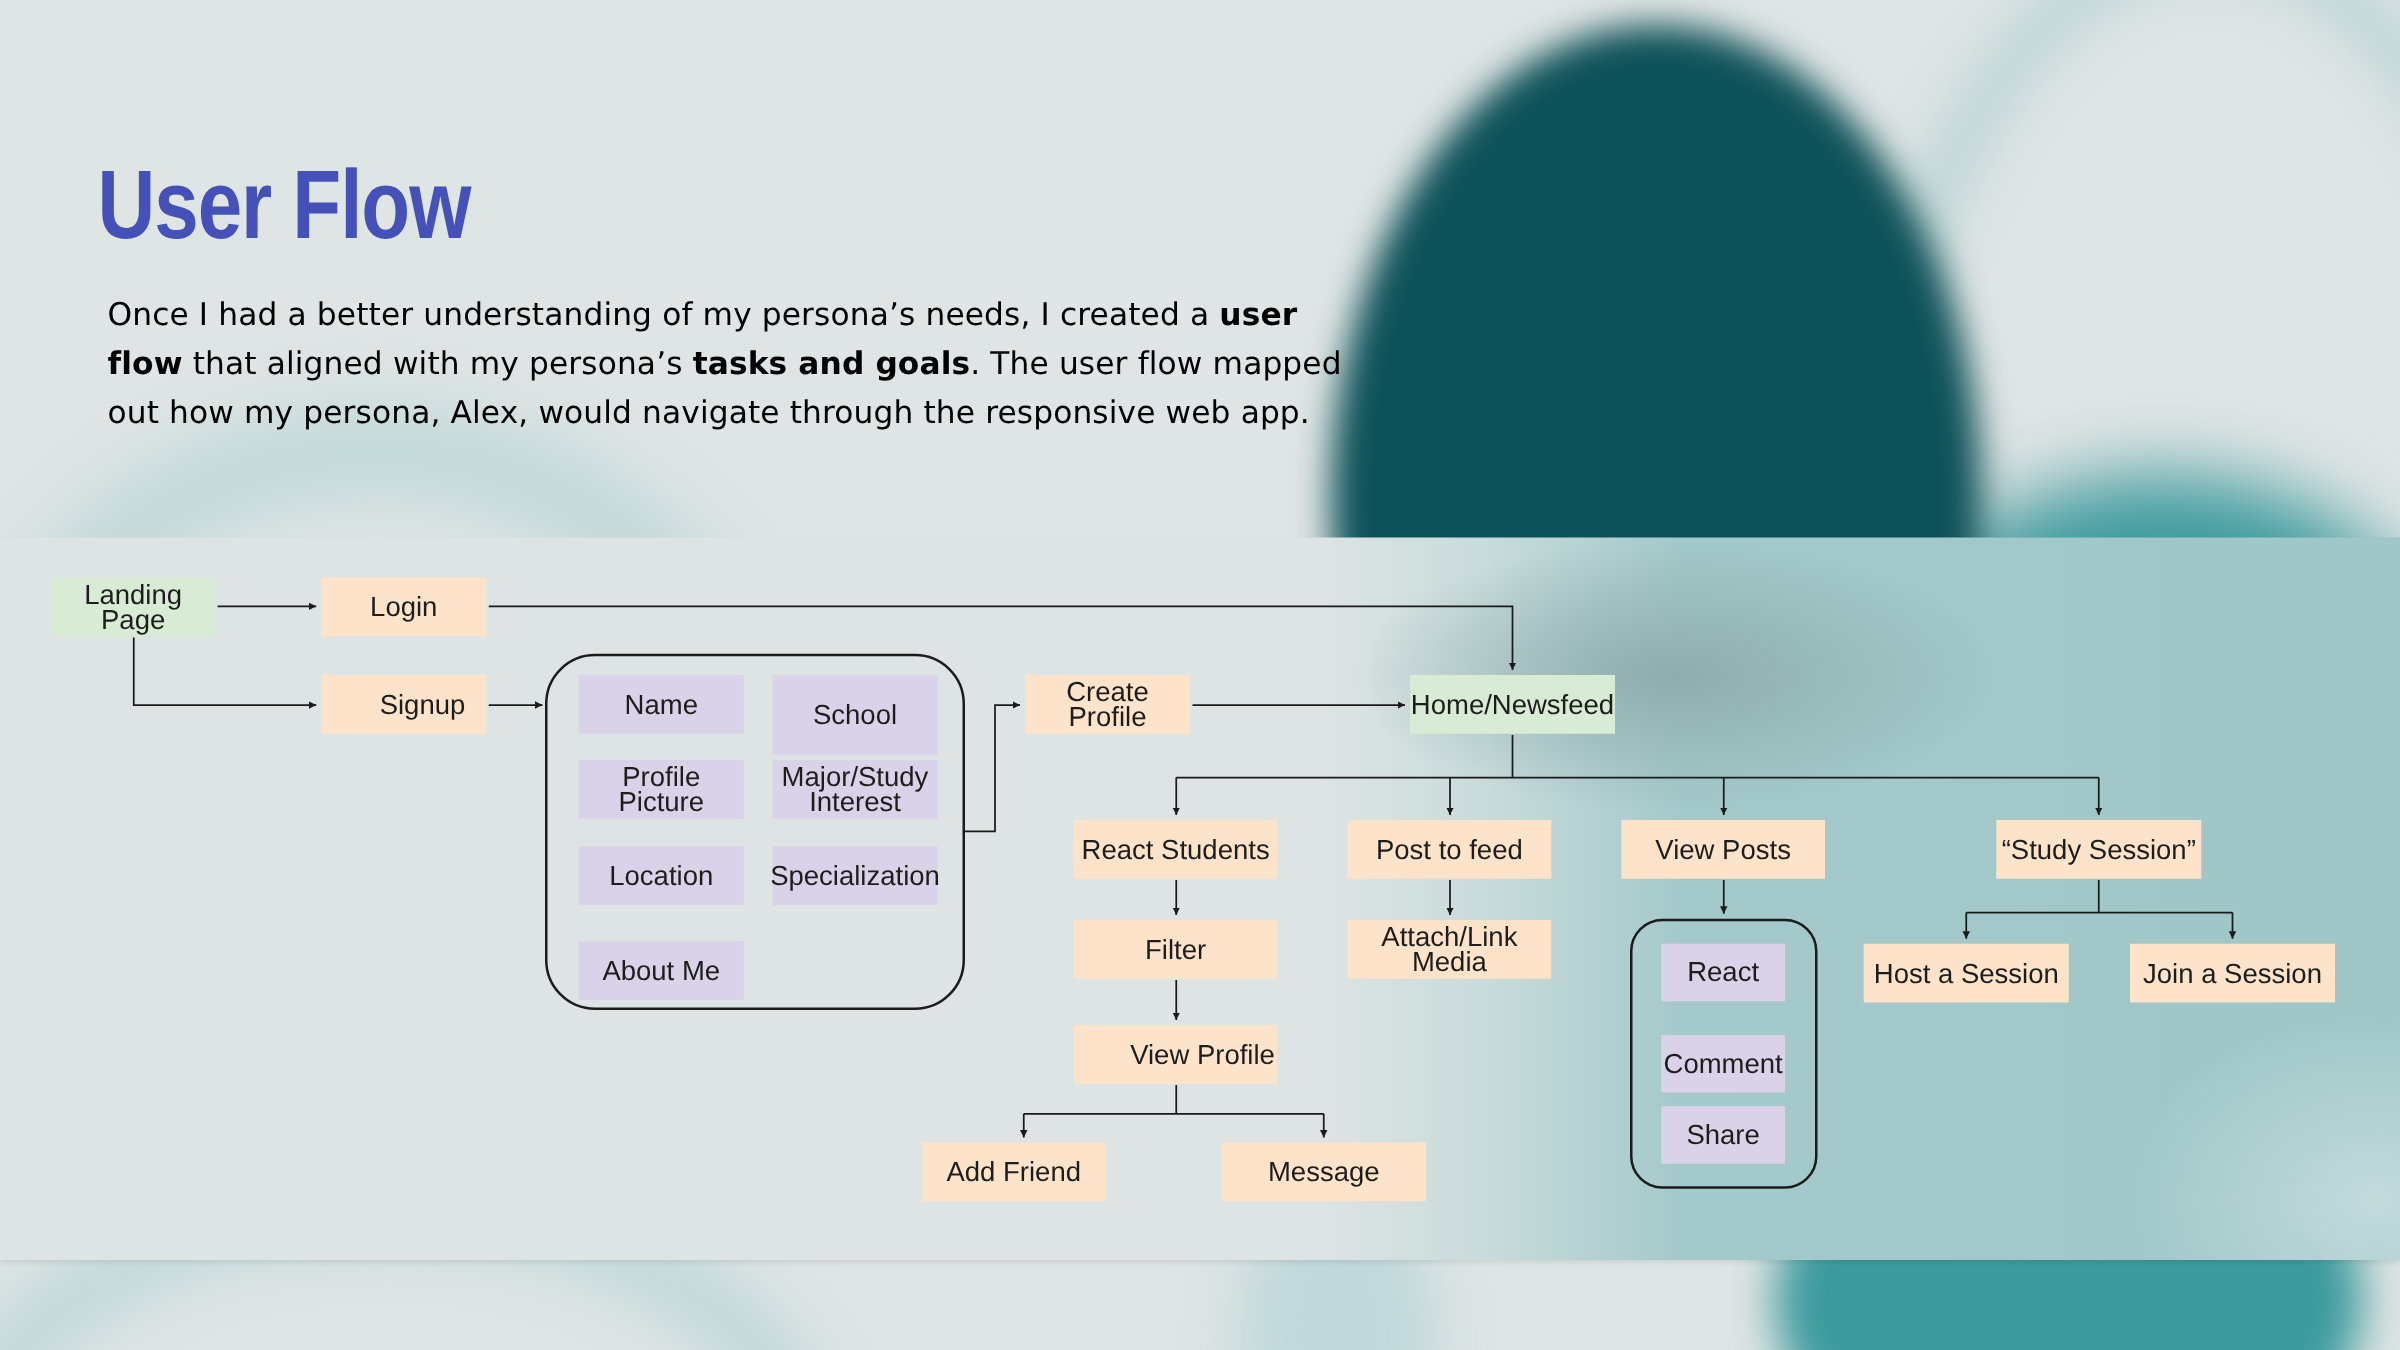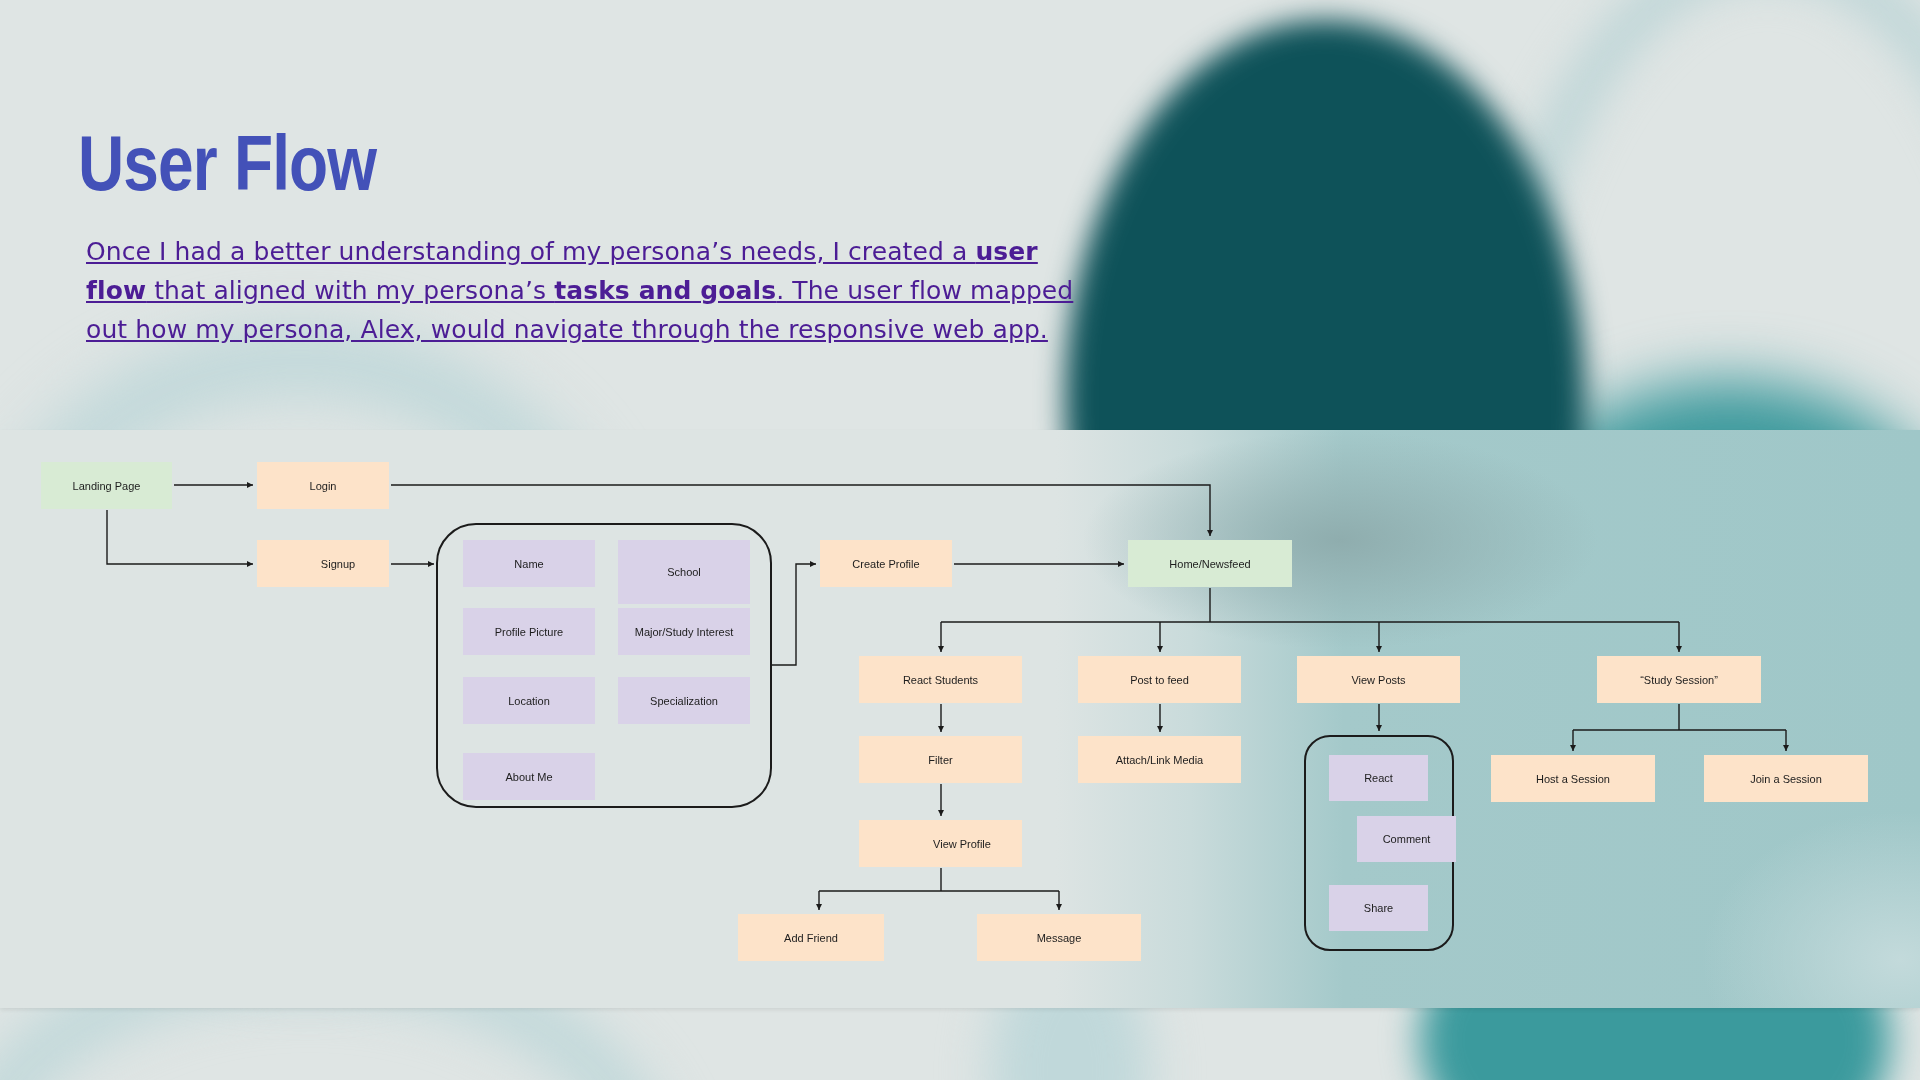--- a/index.html
+++ b/index.html
@@ -8,29 +8,29 @@
   .blob{position:absolute;border-radius:50%;}
   .blob-dark{left:1065px;top:20px;width:520px;height:760px;background:#0e5259;filter:blur(14px);}
   .blob-ring{left:1470px;top:-60px;width:520px;height:1000px;border-radius:50%;border:38px solid #b9d3d5;filter:blur(22px);}
   .blob-teal-mid{left:1500px;top:380px;width:460px;height:380px;background:#3e9a9d;filter:blur(30px);}
   .blob-teal-bot{left:1420px;top:880px;width:470px;height:320px;background:#3b9a9d;filter:blur(18px);}
   .blob-left{left:-40px;top:330px;width:560px;height:520px;border-radius:50%;border:60px solid #bcd6d8;filter:blur(30px);}
   .blob-left2{left:-60px;top:940px;width:640px;height:420px;border-radius:50%;border:50px solid #bcd6d8;filter:blur(26px);}
   .blob-mid-bot{left:990px;top:940px;width:160px;height:260px;background:#c0d8da;filter:blur(24px);border-radius:50%;}
 
   .title{position:absolute;left:78px;top:118px;font-family:"Liberation Sans",sans-serif;font-weight:bold;font-size:78px;color:#4351b8;transform:scaleX(0.82);transform-origin:left top;letter-spacing:-1px;margin:0;}
-  .intro{position:absolute;left:86px;top:232px;width:1000px;font-family:"DejaVu Sans",sans-serif;font-size:25px;line-height:39px;color:#4c1d95;margin:0;letter-spacing:0.1px;text-decoration:underline;}
+  .intro{position:absolute;left:86px;top:232px;width:1000px;font-family:"DejaVu Sans",sans-serif;font-size:25px;line-height:39px;color:#000000;margin:0;letter-spacing:0.1px;}
   .intro b{font-weight:bold;}
 
   .panel{position:absolute;left:0;top:430px;width:1920px;height:578px;overflow:hidden;box-shadow:0 2px 4px rgba(0,0,0,0.08);
     background:linear-gradient(90deg,#dde4e3 0%,#dde4e3 55%,#c9dbdb 62%,#a4c9ca 70%,#9fc7c8 100%);}
   .panel-shade{position:absolute;left:1080px;top:0;width:520px;height:220px;background:radial-gradient(ellipse at center,#8fadae 0%,rgba(143,173,174,0) 70%);}
   .panel-light{position:absolute;left:1700px;top:380px;width:400px;height:300px;background:radial-gradient(ellipse at center,#c3dadb 0%,rgba(195,218,219,0) 70%);}
 
-  .box{position:absolute;display:flex;align-items:center;justify-content:center;text-align:center;font-family:"Liberation Sans",sans-serif;font-size:11px;color:#1d1d1d;line-height:20px;box-sizing:border-box;}
+  .box{position:absolute;display:flex;align-items:center;justify-content:center;text-align:center;font-family:"Liberation Sans",sans-serif;font-size:22px;color:#1d1d1d;line-height:20px;box-sizing:border-box;}
   .peach{background:#fde3c9;}
   .green{background:#d8ebd4;}
   .purple{background:#d9d2e8;}
   .group{position:absolute;border:2px solid #1b1b1b;border-radius:40px;box-sizing:border-box;}
   svg.lines{position:absolute;left:0;top:0;}
 </style>
 </head>
 <body>
 
 <div class="bg-layer">
@@ -103,18 +103,18 @@
   <div class="box peach" style="left:1597px;top:226px;width:164px;height:47px;">“Study Session”</div>
 
   <div class="box peach" style="left:859px;top:306px;width:163px;height:47px;">Filter</div>
   <div class="box peach" style="left:1078px;top:306px;width:163px;height:47px;">Attach/Link Media</div>
   <div class="box peach" style="left:859px;top:390px;width:163px;height:47px;padding-left:43px;">View Profile</div>
   <div class="box peach" style="left:738px;top:484px;width:146px;height:47px;">Add Friend</div>
   <div class="box peach" style="left:977px;top:484px;width:164px;height:47px;">Message</div>
 
   <div class="group" style="left:1304px;top:305px;width:150px;height:216px;border-radius:26px;"></div>
   <div class="box purple" style="left:1329px;top:325px;width:99px;height:46px;">React</div>
-  <div class="box purple" style="left:1329px;top:386px;width:99px;height:46px;margin-left:28px;">Comment</div>
+  <div class="box purple" style="left:1329px;top:398px;width:99px;height:46px;">Comment</div>
   <div class="box purple" style="left:1329px;top:455px;width:99px;height:46px;">Share</div>
 
   <div class="box peach" style="left:1491px;top:325px;width:164px;height:47px;">Host a Session</div>
   <div class="box peach" style="left:1704px;top:325px;width:164px;height:47px;">Join a Session</div>
 </div>
 
 </body></html>

